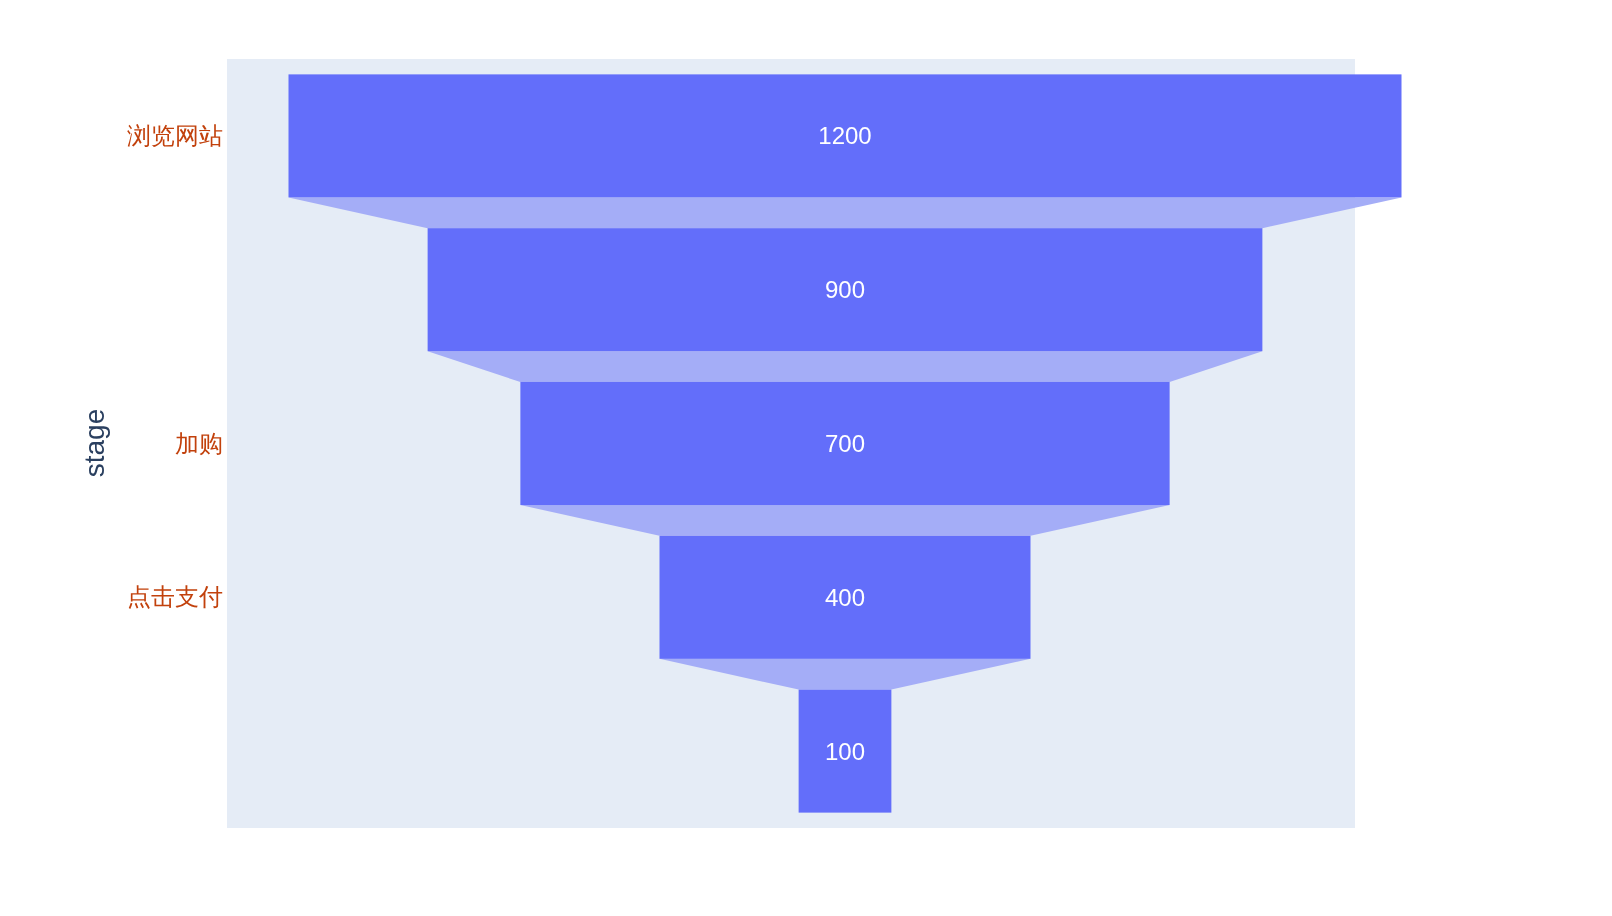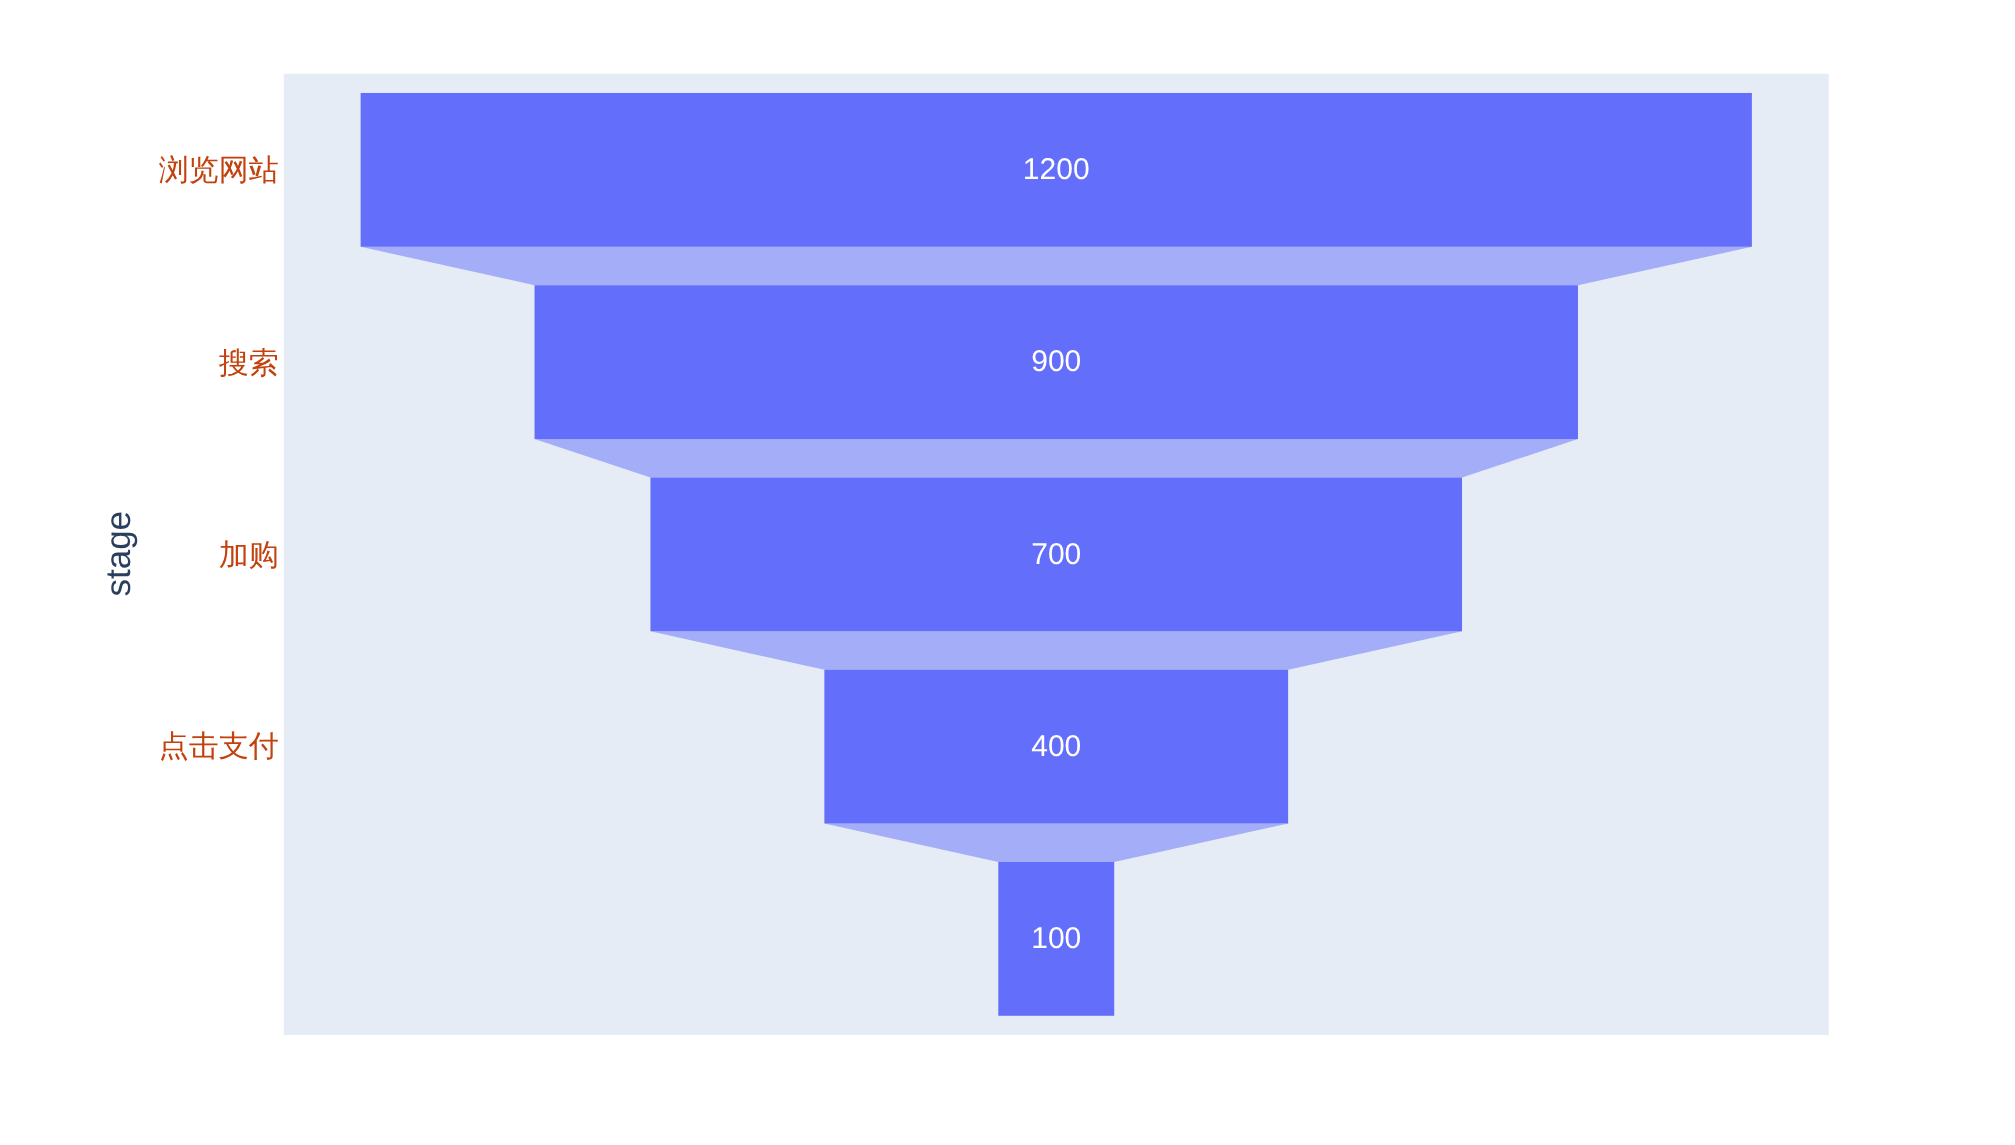--- a/index.html
+++ b/index.html
@@ -12,21 +12,21 @@
     width: 1612px;
     height: 916px;
     background: #ffffff;
     font-family: "Liberation Sans", "DejaVu Sans", sans-serif;
     overflow: hidden;
   }
   .plot-area {
     position: absolute;
     left: 227px;
     top: 59px;
-    width: 1236px;
+    width: 1128px;
     height: 769px;
     background: #E5ECF6;
   }
   .plot-area svg {
     display: block;
   }
   .y-title {
     position: absolute;
     left: 95px;
     top: 443px;
@@ -56,21 +56,20 @@
   }
 </style>
 </head>
 <body>
 
 <div class="figure">
   <div class="y-title">stage</div>
 
   <div id="tick-labels">
       <div class="tick-label" style="top: 135.9px;">浏览网站</div>
-      <div class="tick-label" style="top: 289.7px;">搜索</div>
       <div class="tick-label" style="top: 443.5px;">加购</div>
       <div class="tick-label" style="top: 597.3px;">点击支付</div>
     </div>
 
   <div class="plot-area">
     <svg id="funnel-svg" width="1236" height="769" viewBox="0 0 1236 769">
         <polygon points="61.5,138.42000000000002 1174.5,138.42000000000002 1035.375,169.18 200.625,169.18" fill="#A4ADF7"></polygon>
         <polygon points="200.625,292.22 1035.375,292.22 942.625,322.98 293.375,322.98" fill="#A4ADF7"></polygon>
         <polygon points="293.375,446.02000000000004 942.625,446.02000000000004 803.5,476.78000000000003 432.5,476.78000000000003" fill="#A4ADF7"></polygon>
         <polygon points="432.5,599.82 803.5,599.82 664.375,630.58 571.625,630.58" fill="#A4ADF7"></polygon>

